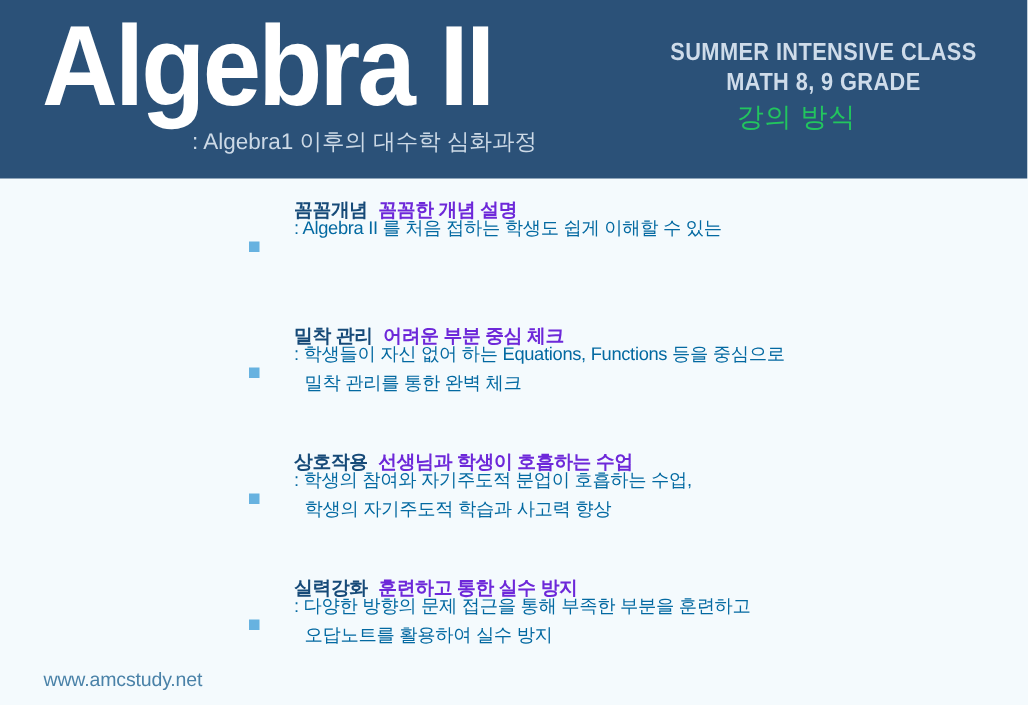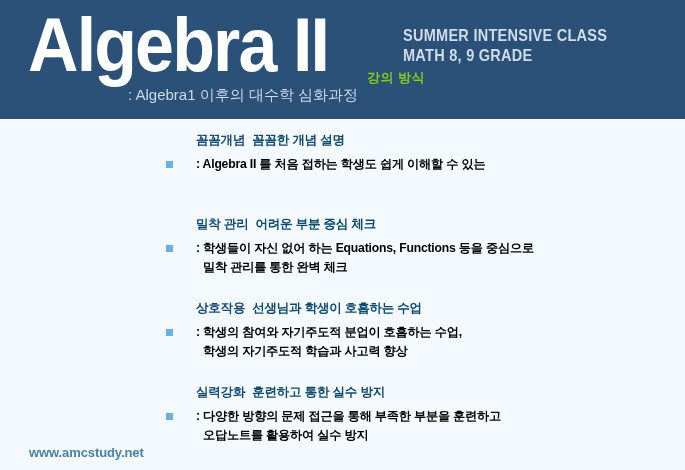--- a/index.html
+++ b/index.html
@@ -64,43 +64,43 @@
     font-size: 15px;
     line-height: 14px;
     font-weight: normal;
     color: #ccd9e6;
     white-space: nowrap;
     letter-spacing: 0px;
   }
 
   .header-right {
     position: absolute;
-    right: 18px;
+    right: 4px;
     top: 25px;
-    text-align: left;
+    text-align: center;
     width: 300px;
   }
 
   .hr-line1, .hr-line2 {
     font-family: "Liberation Sans Narrow", "Liberation Sans", "DejaVu Sans", sans-serif;
     font-weight: bold;
     font-size: 16.5px;
     line-height: 20px;
     letter-spacing: 0.3px;
     color: #cfdcea;
     transform: scaleX(0.88);
     transform-origin: right center;
     white-space: nowrap;
   }
 
   .hr-line3 {
-    font-weight: bold;
-    font-size: 13px;
+    font-weight: normal;
+    font-size: 18px;
     line-height: 26px;
-    color: #84cc16;
+    color: #22c55e;
     letter-spacing: 0.5px;
     white-space: nowrap;
   }
 
   
   .content {
     position: absolute;
     left: 0;
     top: 119px;
     width: 685px;
@@ -126,61 +126,60 @@
     line-height: 18px;
     font-weight: bold;
     white-space: nowrap;
     letter-spacing: -0.2px;
   }
   .heading-tag {
     color: #164a78;
     font-weight: bold;
   }
   .heading-desc {
-    color: #0c4a6e;
+    color: #6d28d9;
     font-weight: bold;
     margin-left: 7px;
   }
 
   .bullet {
     position: absolute;
     left: 166px;
     top: 30px;
     width: 7px;
     height: 7px;
     background: #67b2e0;
   }
 
   .block-body {
     position: absolute;
     left: 196px;
-    top: 24px;
+    top: 12px;
     width: 470px;
     font-size: 12.2px;
     line-height: 18.5px;
-    font-weight: bold;
-    color: #000000;
+    font-weight: normal;
+    color: #0369a1;
     letter-spacing: -0.2px;
   }
   .block-body .line2 {
     display: block;
     padding-left: 7px;
   }
 
   
   .footer-url {
     position: absolute;
     left: 29px;
     top: 444px;
     font-size: 13px;
     line-height: 17px;
     color: #4a82a8;
     letter-spacing: -0.1px;
     white-space: nowrap;
-    font-weight: bold;
   }
 </style>
 </head>
 <body>
 
 <div class="slide">
 
   <div class="header">
 
     <div class="logo-block">

